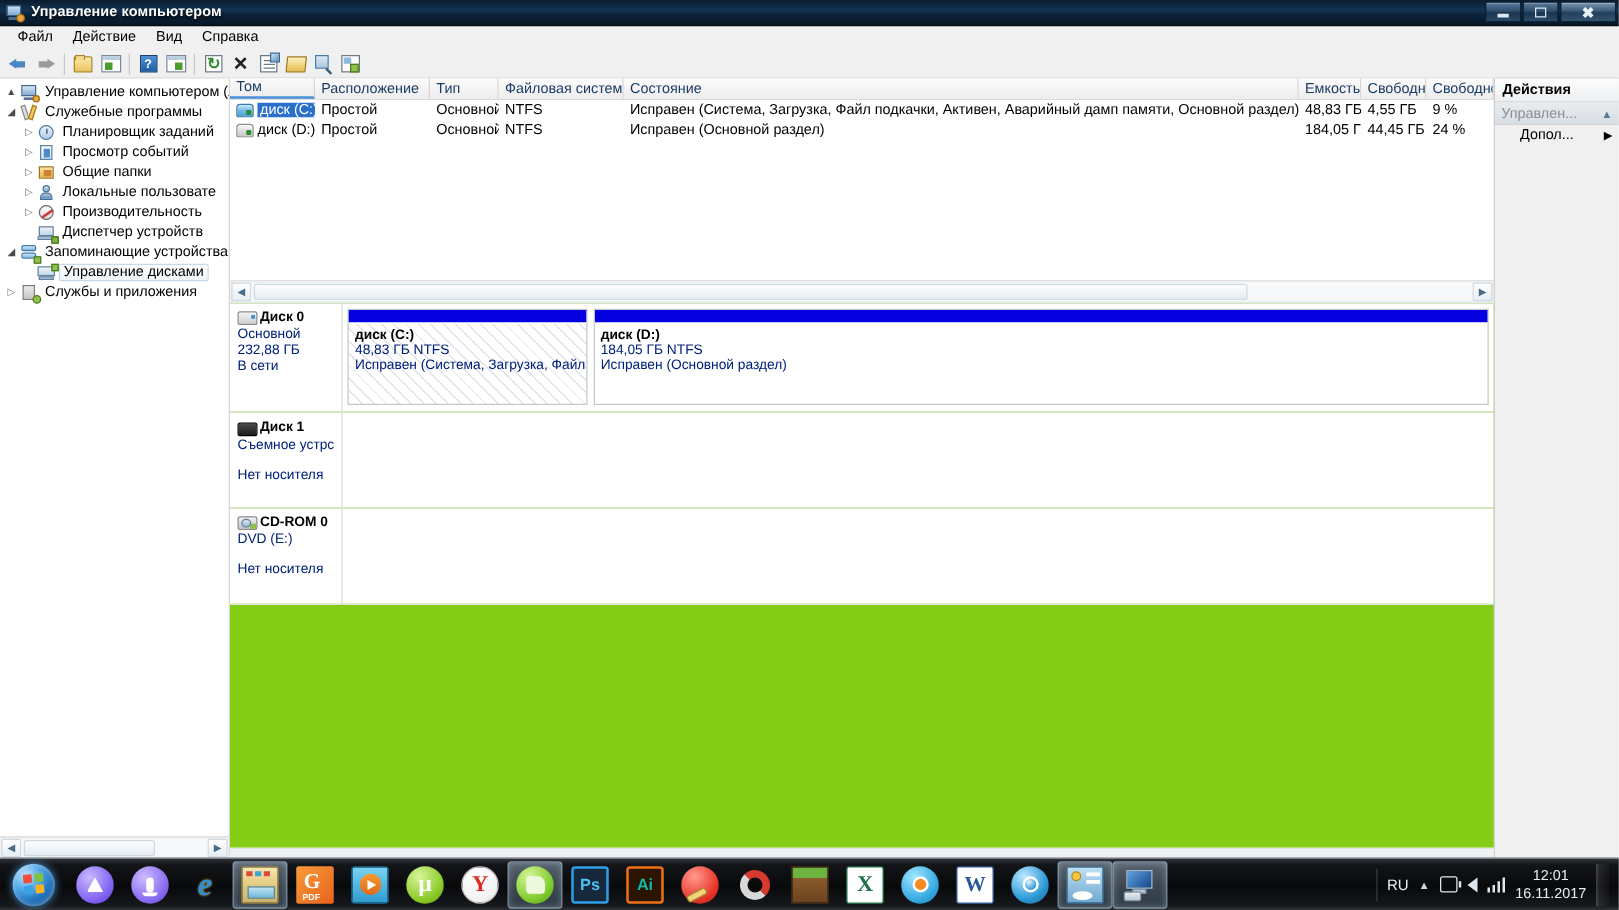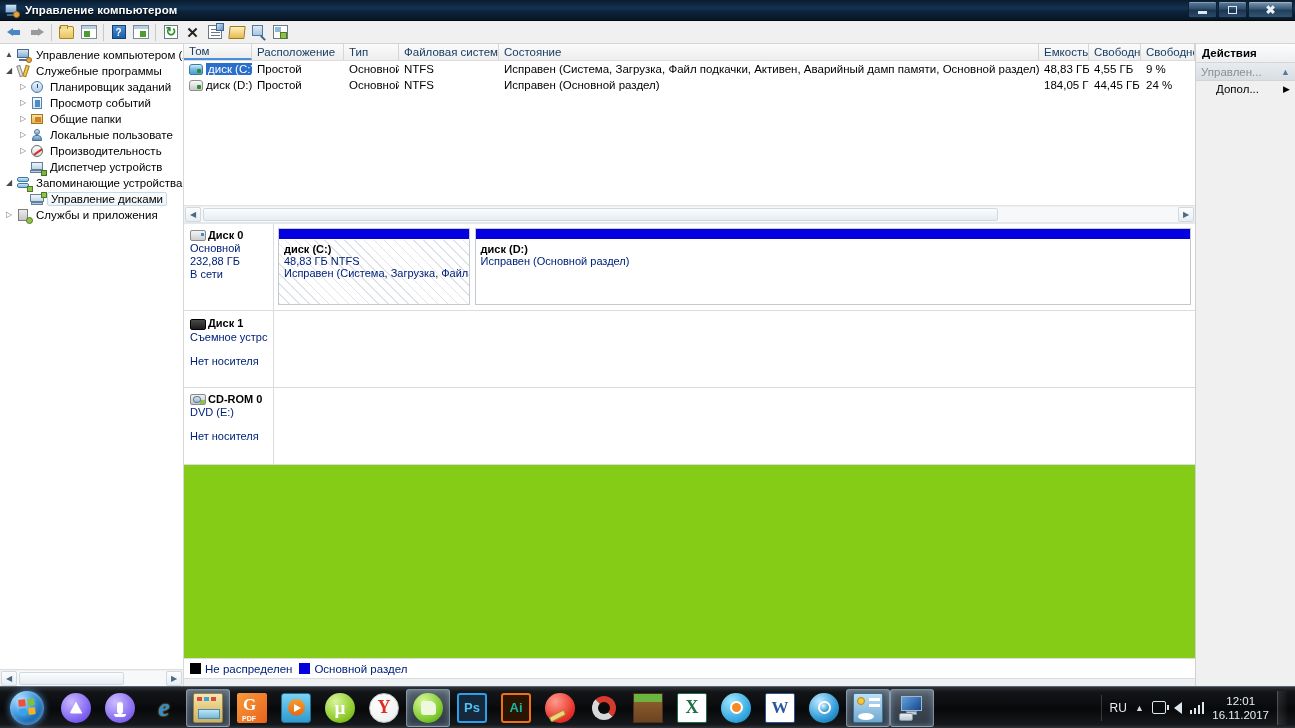--- a/index.html
+++ b/index.html
@@ -433,20 +433,26 @@
         </div>
       <div class="wbtn">
           <div class="glyph-max"></div>
         </div>
       <div class="wbtn close">
           <div class="glyph-x">✖</div>
         </div>
     </div>
   </div>
 
+  <div class="menubar">
+    <div class="menuitem">Файл</div>
+    <div class="menuitem">Действие</div>
+    <div class="menuitem">Вид</div>
+    <div class="menuitem">Справка</div>
+  </div>
 
   <div class="toolbar">
     <div class="tbtn">
       <div class="arrow-l">
           <div class="tri"></div>
           <div class="bar"></div>
         </div>
     </div>
     <div class="tbtn">
       <div class="arrow-r">
@@ -697,20 +703,21 @@
               <div class="pbody">
                 <div class="pl1">диск  (C:)</div>
                 <div class="pl2">48,83 ГБ NTFS</div>
                 <div class="pl3">Исправен (Система, Загрузка, Файл подкачки, Активен, Аварийный дамп памяти, О</div>
               </div>
             </div>
             <div class="part" style="flex:184.05">
               <div class="bar"></div>
               <div class="pbody">
                 <div class="pl1">диск  (D:)</div>
+                <div class="pl2">184,05 ГБ NTFS</div>
                 <div class="pl3">Исправен (Основной раздел)</div>
               </div>
             </div>
           </div>
         </div>
 
         <div class="diskrow r1">
           <div class="disk-info">
             <div class="dtitle">
               <span class="dicon rem"></span>
@@ -732,30 +739,20 @@
             <div class="dline">DVD (E:)</div>
             <div class="dgap"></div>
             <div class="dline">Нет носителя</div>
           </div>
           <div class="empty-area"></div>
         </div>
 
         <div style="flex:1"></div>
       </div>
 
-      <div class="legend">
-        <div class="item">
-          <span class="sw" style="background:#000000"></span>
-          <span class="lbl">Не распределен</span>
-        </div>
-        <div class="item">
-          <span class="sw" style="background:#0500e0"></span>
-          <span class="lbl">Основной раздел</span>
-        </div>
-      </div>
       <div class="status-strip"></div>
     </div>
 
     <div class="actions">
       <div class="act-title">Действия</div>
       <div class="act-group">
         <span>Управлен...</span>
         <span class="caret">▲</span>
       </div>
       <div class="act-item">

